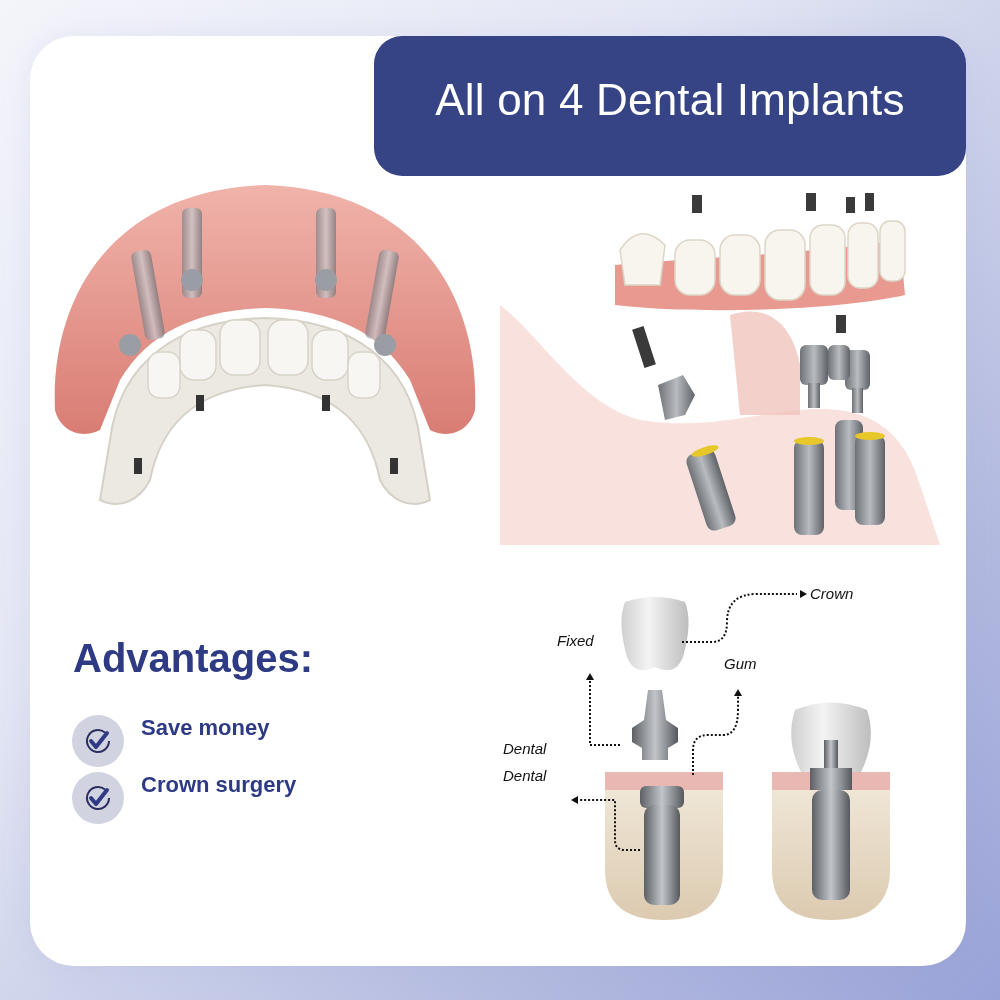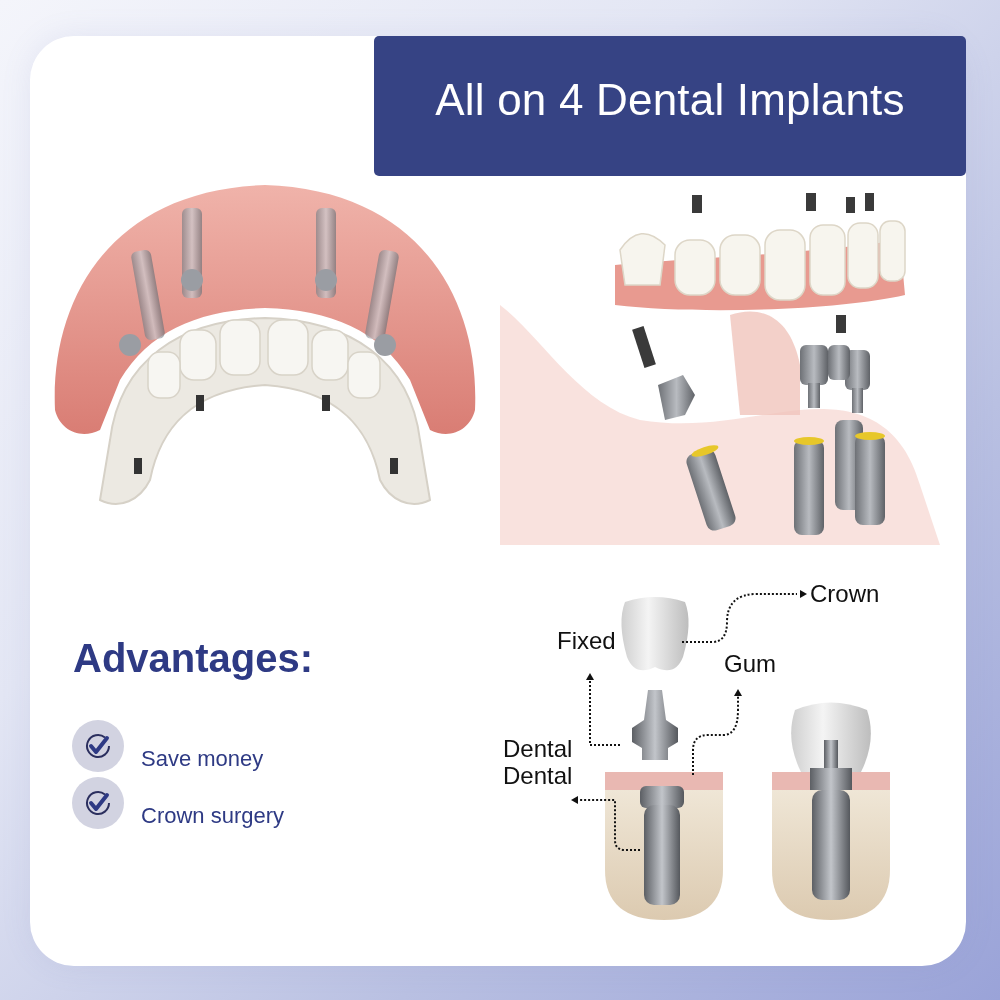--- a/index.html
+++ b/index.html
@@ -9,40 +9,40 @@
     font-family: "Liberation Sans", sans-serif;
     background: linear-gradient(135deg, #f4f5fb 0%, #e3e6f4 35%, #b9c0e2 70%, #9aa3d8 100%);
   }
   .card {
     position: absolute; left: 30px; top: 36px; width: 936px; height: 930px;
     background: #ffffff; border-radius: 44px;
     box-shadow: 0 0 30px rgba(120,130,190,0.12);
   }
   .title-pill {
     position: absolute; left: 374px; top: 36px; width: 592px; height: 140px;
-    background: #364384; border-radius: 5px;
+    background: #364384; border-radius: 28px;
     display: flex; align-items: center; justify-content: center; text-align: right;
   }
   .title-pill h1 {
     color: #ffffff; font-size: 44px; font-weight: 400; letter-spacing: 0.2px;
     margin-top: -12px;
   }
   .illus { position: absolute; }
   .adv-title {
     position: absolute; left: 73px; top: 636px;
     color: #2e3a84; font-size: 40px; font-weight: 700;
   }
   .adv-list { position: absolute; left: 72px; top: 715px; }
-  .adv-item { display: flex; align-items: flex-end; height: 57px; }
+  .adv-item { display: flex; align-items: flex-start; height: 57px; font-weight: bold; }
   .check-badge {
     width: 52px; height: 52px; border-radius: 50%; background: #d2d3e1;
     display: flex; align-items: center; justify-content: center;
   }
   .adv-label { margin-left: 17px; color: #2e3a84; font-size: 22px; }
-  .diag-label { position: absolute; color: #111; font-size: 24px; line-height: 27px; }
+  .diag-label { position: absolute; color: #111; font-size: 15px; line-height: 27px; font-style: italic; }
 </style>
 </head>
 <body>
 
 <div class="card"></div>
 
 <div class="title-pill">
   <h1>All on 4 Dental Implants</h1>
 </div>
 

